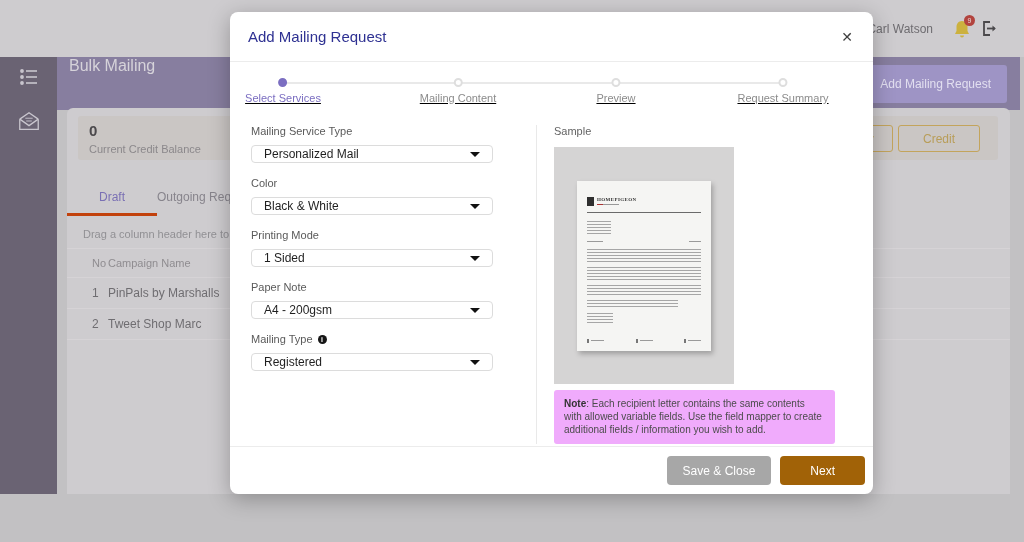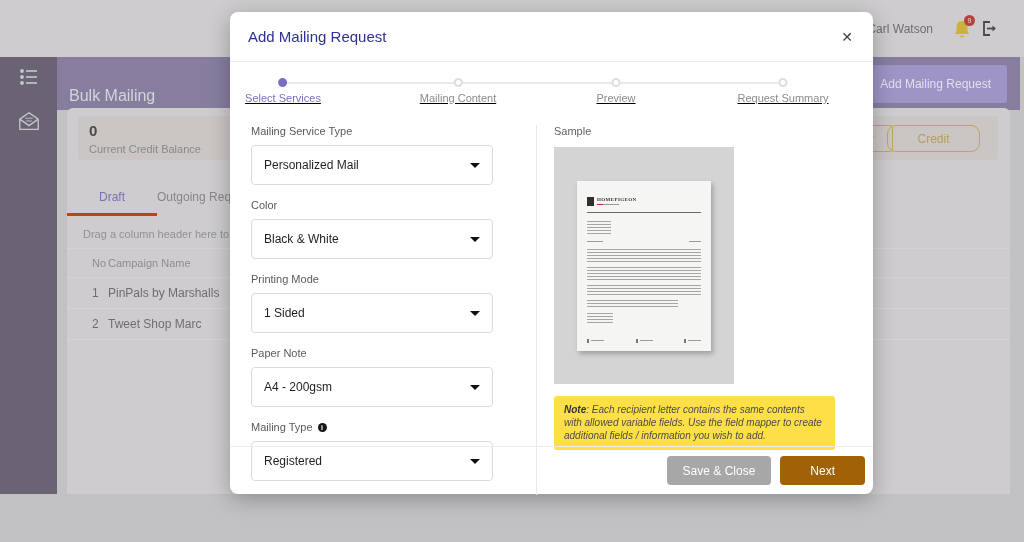--- a/index.html
+++ b/index.html
@@ -14,34 +14,34 @@
   .bell-wrap { position:relative; margin-left:20px; width:18px; height:20px; }
   .badge { position:absolute; top:-4px; right:-4px; min-width:11px; height:11px; border-radius:50%;
            background:#b2433e; color:#e8d7d6; font-size:7px; line-height:11px; text-align:center; }
   .logout-wrap { margin-left:10px; width:17px; height:17px; }
 
   .sidebar { position:absolute; left:0; top:57px; width:57px; height:437px; background:#6a6373;
              display:flex; flex-direction:column; align-items:center; padding-top:8px; gap:20px; }
   .side-icon { width:24px; height:24px; display:flex; align-items:center; justify-content:center; }
 
   .header-bar { position:absolute; left:57px; top:57px; width:963px; height:53px; background:#877e9f; }
-  .page-title { position:absolute; left:12px; top:30px; font-size:16px; color:#d6d3da;text-align:right; }
+  .page-title { position:absolute; left:12px; top:0; font-size:16px; color:#d6d3da;text-align:right; }
   .add-request-btn { position:absolute; right:13px; top:8px; height:38px; padding:0 16px;
                      background:#9e94c5; color:#e2dff0; font-size:12px; border:none; border-radius:3px; }
 
   .content-card { position:absolute; left:67px; top:108px; width:943px; height:386px;
                   background:#cecccf; border-radius:6px 6px 0 0; }
   .credit-strip { position:absolute; left:11px; top:8px; width:920px; height:44px;
                   background:#cac6c4; border-radius:3px; }
   .credit-balance { position:absolute; left:11px; top:6px; font-size:15px; font-weight:bold; color:#4b494c; }
   .credit-label { position:absolute; left:11px; top:27px; font-size:11px; color:#8b888b; }
   .gold-btn { position:absolute; top:9px; height:27px; border:1px solid #c3a45c; color:#b89d58;
               background:transparent; font-size:12px; border-radius:3px; }
   .history-btn { right:105px; width:76px; }
-  .credit-btn { right:18px; width:93px;border-radius:9px; }
+  .credit-btn { right:18px; width:82px; }
 
   .tabs { position:absolute; left:0; top:74px; height:34px; display:flex; }
   .tab { min-width:90px; text-align:center; font-size:12px; padding-top:8px; color:#87848c; }
   .tab.active { color:#7a70b4; border-bottom:3px solid #c2410c; }
   .drag-hint { position:absolute; left:16px; top:120px; font-size:11px; color:#919094; white-space:nowrap; }
 
   .bg-table { position:absolute; left:0; top:140px; width:100%; font-size:11px; color:#8f8c90; }
   .bg-tr { display:flex; height:30px; align-items:center; border-bottom:1px solid #d6d3d6; }
   .bg-tr.head { border-top:1px solid #d6d3d6; }
   .bg-tr.row { font-size:12px; color:#6f6d71; height:31px; }
@@ -63,21 +63,21 @@
   .step.active .step-dot { background:#7b6ec1; border-color:#7b6ec1; }
   .step-label { font-size:11px; color:#8b8b8b; margin-top:5px; }
   .step.active .step-label { color:#7b6ec1; }
 
   .modal-body { display:flex; padding:11px 0 0 21px; min-height:325px;justify-content:flex-end; }
   .form-col { width:242px; flex:0 0 auto; }
   .field { margin-bottom:14px; }
   .field-label { font-size:11px; color:#5a5a5a; margin-bottom:8px; display:flex; align-items:center; gap:5px; }
   .info-icon { width:9px; height:9px; border-radius:50%; background:#161616; color:#fff; font-size:7px;
                font-weight:bold; line-height:9px; text-align:center; display:inline-block; }
-  .select-box { height:40px; border:1px solid #dcdcdc; border-radius:4px; display:flex; align-items:center;
+  .select-box { height:18px; border:1px solid #dcdcdc; border-radius:4px; display:flex; align-items:center;
                 padding:0 12px; font-size:12px; color:#1f1f1f; background:#fff; }
   .caret { margin-left:auto; width:0; height:0; border-left:5px solid transparent;
            border-right:5px solid transparent; border-top:5px solid #111; }
 
   .preview-col { margin-left:43px; border-left:1px solid #e9e9e9; padding-left:17px; flex:1; }
   .sample-label { font-size:11px; color:#636363; }
   .sample-box { width:180px; height:237px; background:#d5d4d4; margin-top:10px;
                 display:flex; align-items:center; justify-content:center; }
   .letter { position:relative; width:134px; height:170px; background:#f5f5f3; box-shadow:2px 3px 5px rgba(0,0,0,.25);
             padding:16px 10px 8px 10px; }
@@ -92,22 +92,22 @@
   .addr { width:24px; height:14px; }
   .daterow { display:flex; justify-content:space-between; margin:6px 0 7px; }
   .daterow .bar { height:1px; background:#9a9a9a; }
   .para { width:100%; margin-bottom:5px; }
   .sig { width:26px; height:12px; margin-top:6px; }
   .letter-foot { position:absolute; left:10px; right:10px; bottom:8px; display:flex; justify-content:space-between; }
   .foot-item { display:flex; align-items:center; gap:2px; }
   .foot-glyph { width:2px; height:4px; background:#777; }
   .foot-bar { width:13px; height:1px; background:#9a9a9a; }
 
-  .note-box { width:281px; margin-top:12px; background:#fde047; border-radius:3px; padding:7px 10px;
-              font-size:10px; line-height:1.32; color:#4b4b4b;font-style:italic; }
+  .note-box { width:281px; margin-top:6px; background:#f0abfc; border-radius:3px; padding:7px 10px;
+              font-size:10px; line-height:1.32; color:#4b4b4b; }
   .note-box b { color:#333; }
 
   .modal-footer { position:absolute; left:0; right:0; bottom:0; height:48px; border-top:1px solid #ececec;
                   display:flex; align-items:center; justify-content:flex-end; gap:9px; padding-right:8px; }
   .btn { height:29px; border:none; border-radius:4px; font-size:12px; color:#fff; padding:0 16px; cursor:pointer; }
   .btn-gray { background:#a7a7a7; }
   .btn-purple { background:#a16207; padding:0 30px; }
 </style>
 </head>
 <body>

